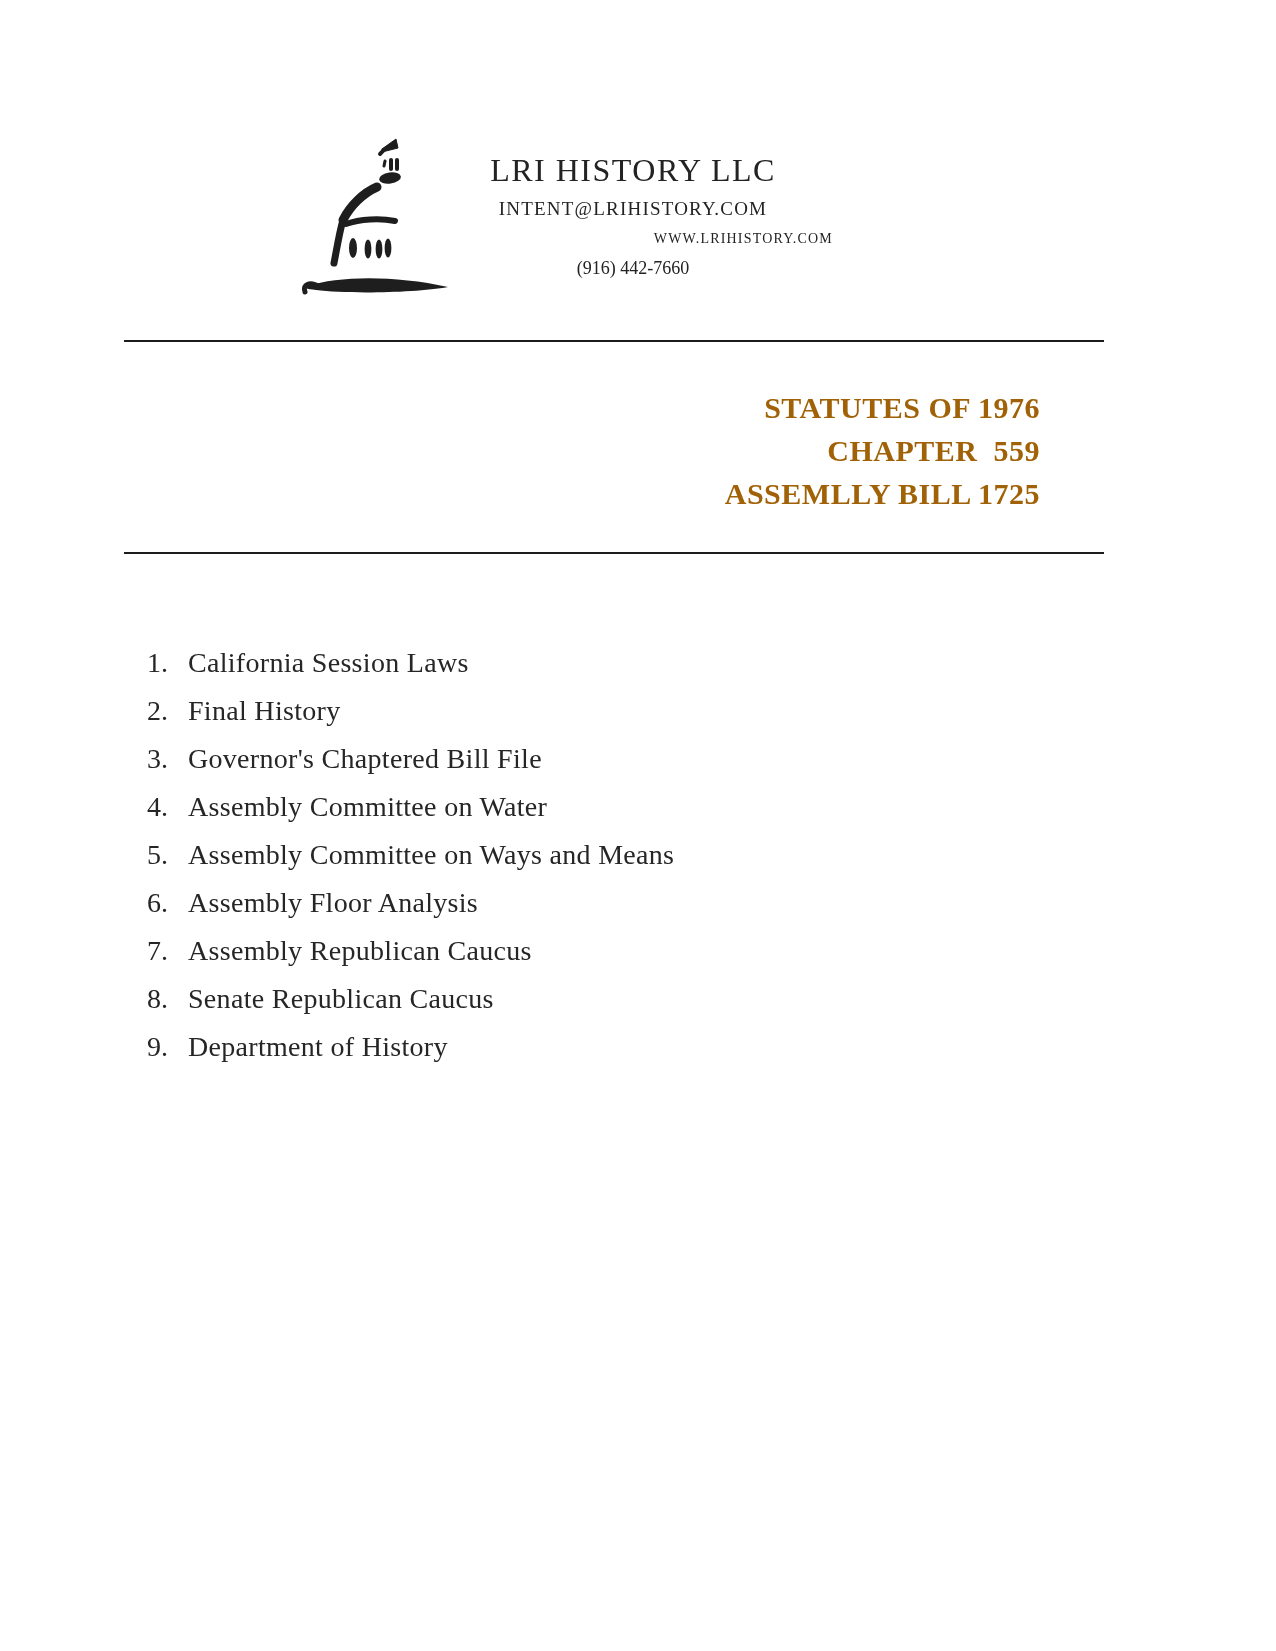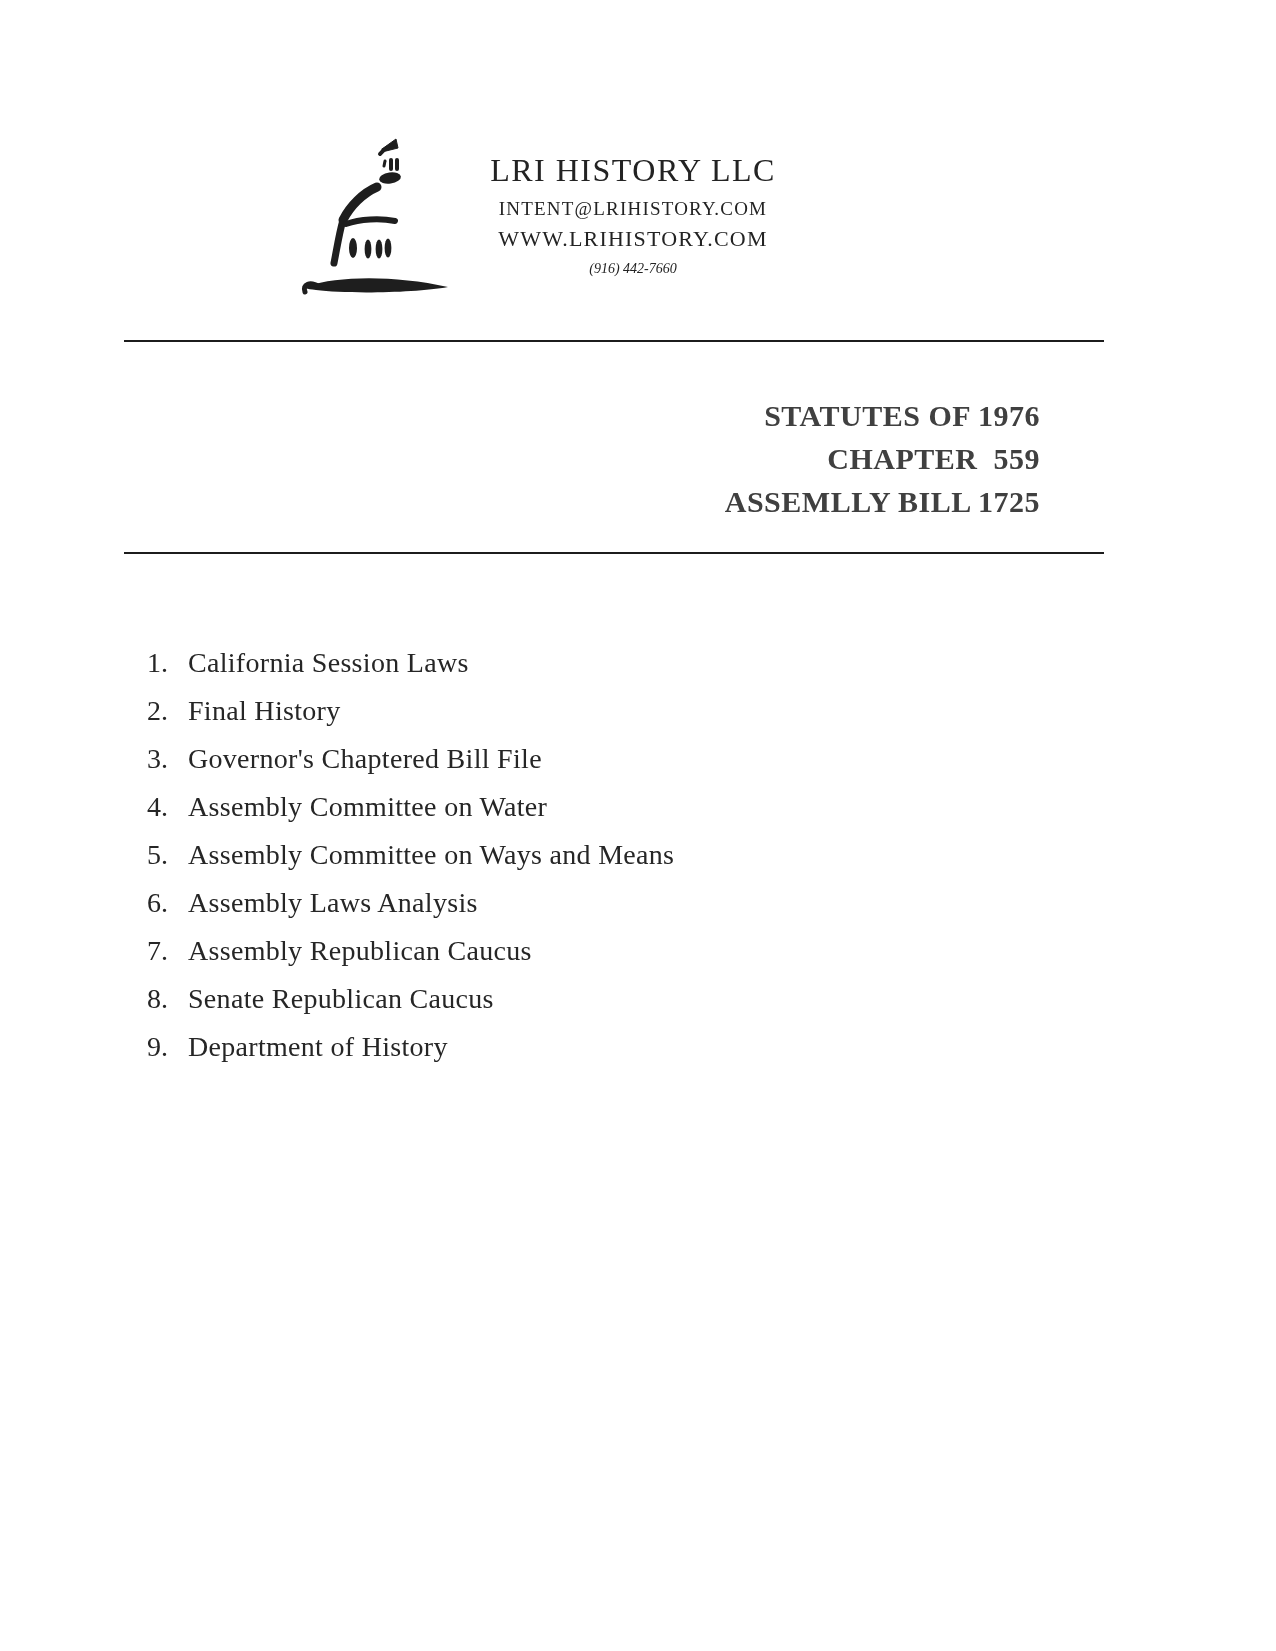--- a/index.html
+++ b/index.html
@@ -43,54 +43,54 @@
     white-space: pre;
   }
   .contact-email {
     margin-top: 4px;
     font-size: 19px;
     letter-spacing: 1.2px;
     line-height: 30px;
     white-space: pre;
   }
   .contact-website {
-    font-size: 22px;
+    font-size: 14px;
     letter-spacing: 1.2px;
     line-height: 30px;
     white-space: pre;
+    text-align: right;
   }
   .contact-phone {
-    font-size: 14px;
+    font-size: 18px;
     line-height: 29px;
     white-space: pre;
-    font-style: italic;
   }
 
   
   .rule {
     position: absolute;
     left: 124px;
     width: 980px;
     height: 0;
     border-top: 2px solid #1c1c1c;
   }
   .rule-top { top: 340px; }
   .rule-bottom { top: 552px; }
 
   
   .reference {
     position: absolute;
-    top: 394px;
+    top: 386px;
     right: 236px;
     text-align: right;
     font-weight: bold;
     font-size: 30px;
     line-height: 43px;
     letter-spacing: 0.5px;
-    color: #404040;
+    color: #a16207;
   }
   .reference .ref-line { white-space: pre; }
 
   
   .toc-title {
     position: absolute;
     left: 123px;
     top: 574px;
     font-size: 36px;
     font-weight: bold;
@@ -187,21 +187,21 @@
     <div class="toc-row">
       <span class="toc-num">4.</span>
       <span class="toc-label">Assembly Committee on Water</span>
     </div>
     <div class="toc-row">
       <span class="toc-num">5.</span>
       <span class="toc-label">Assembly Committee on Ways and Means</span>
     </div>
     <div class="toc-row">
       <span class="toc-num">6.</span>
-      <span class="toc-label">Assembly Laws Analysis</span>
+      <span class="toc-label">Assembly Floor Analysis</span>
     </div>
     <div class="toc-row">
       <span class="toc-num">7.</span>
       <span class="toc-label">Assembly Republican Caucus</span>
     </div>
     <div class="toc-row">
       <span class="toc-num">8.</span>
       <span class="toc-label">Senate Republican Caucus</span>
     </div>
     <div class="toc-row">

